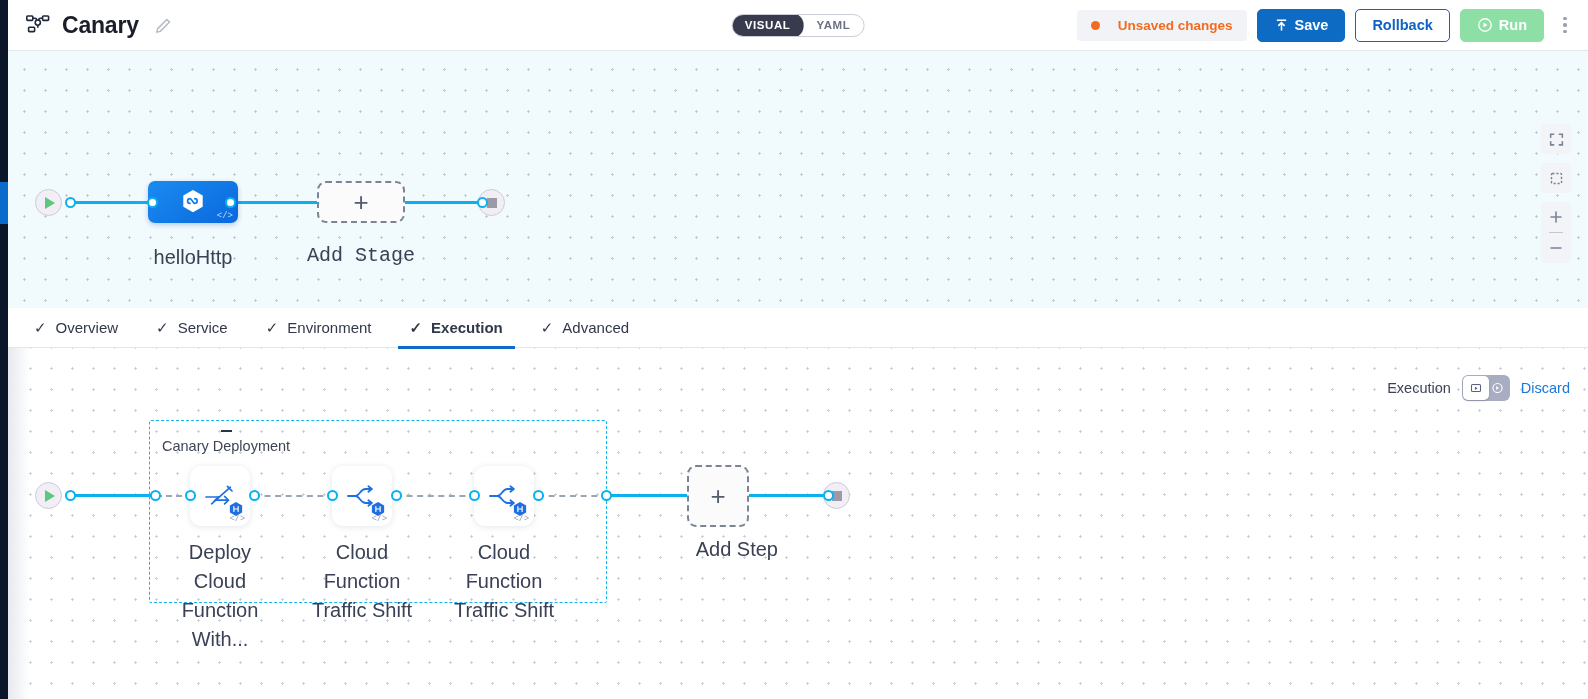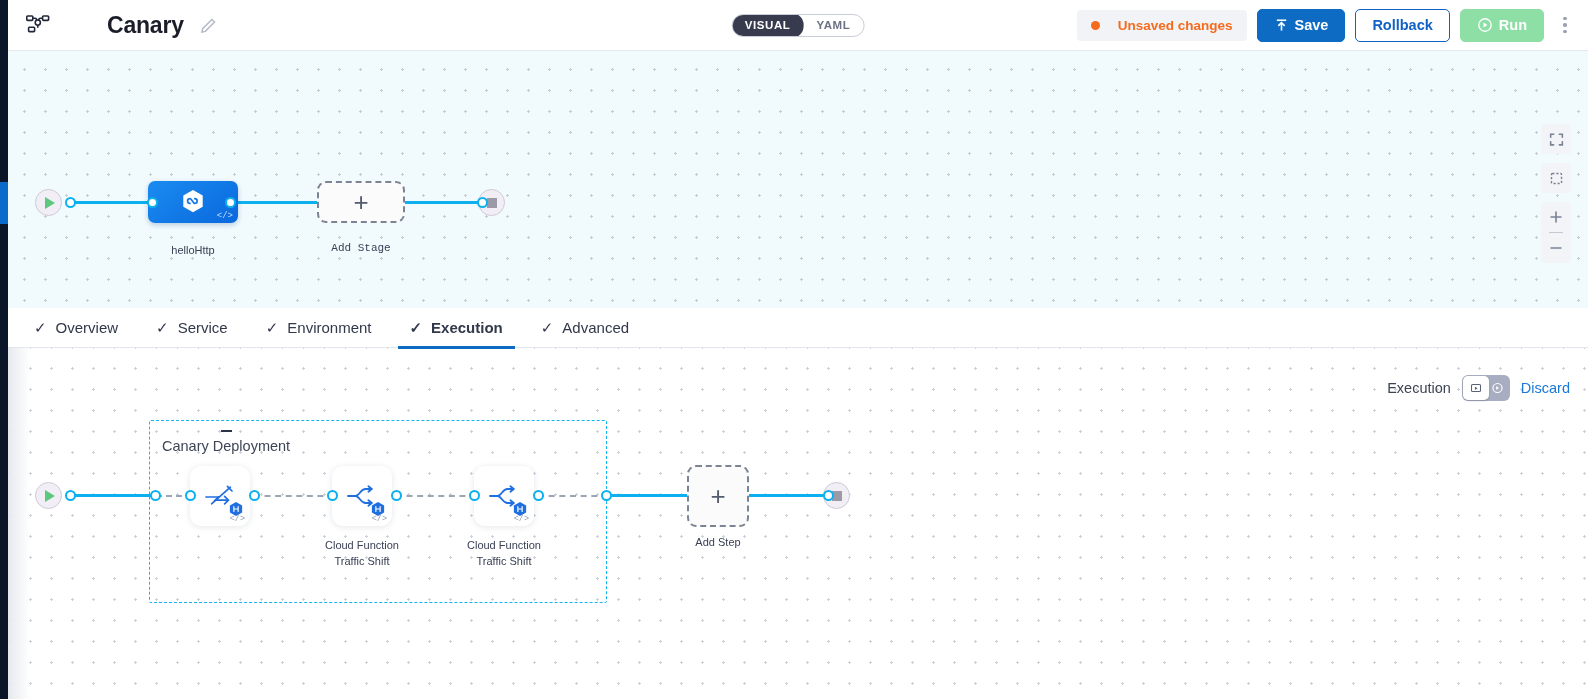--- a/index.html
+++ b/index.html
@@ -23,21 +23,21 @@
 
   
   .header {
     position: absolute; left: 8px; top: 0; right: 0; height: 51px;
     background: #ffffff; border-bottom: 1px solid #e4e7ec;
     display: flex; align-items: center; z-index: 30;
   }
   .hdr-left { display: flex; align-items: center; gap: 12px; padding-left: 18px; }
   .pipeline-icon { width: 24px; height: 20px; color: #22283a; flex: none; }
   .pipeline-title {
-    font-size: 23px; font-weight: bold; color: #1b1e29; letter-spacing: -0.2px; margin-left: 45px;
+    font-size: 23px; font-weight: bold; color: #1b1e29; letter-spacing: -0.2px;
   }
   .edit-pencil { width: 17px; height: 17px; color: #b3b8c4; margin-left: 4px; }
 
   .hdr-center {
     position: absolute; left: 50%; transform: translateX(-50%);
     display: flex; align-items: center;
   }
   .seg-toggle {
     display: flex; align-items: center; height: 23px;
     border: 1px solid #c9cdd8; border-radius: 12px; background: #fff;
@@ -124,21 +124,21 @@
     position: absolute; width: 90px; height: 42px; border-radius: 7px;
     background: linear-gradient(145deg, #1a8bf0 0%, #0a68dd 100%);
     box-shadow: 0 2px 5px rgba(20,70,140,0.25);
     display: flex; align-items: center; justify-content: center;
   }
   .stage-node .codebadge {
     position: absolute; right: 5px; bottom: 2px;
     font-size: 9px; color: #bcdcfb; font-family: "Liberation Mono", monospace;
   }
   .node-label {
-    position: absolute; text-align: center; font-size: 11px;
+    position: absolute; text-align: center; font-size: 20px;
     color: #3a4155; line-height: 1.45;
   }
 
   .dashed-node {
     position: absolute; border: 2px dashed #7b8494; border-radius: 9px;
     background: #fbfbfc; display: flex; align-items: center; justify-content: center;
     color: #4d5565;
   }
   .plus-glyph { font-size: 26px; line-height: 1; color: #545c6d; font-weight: 300; }
 
@@ -451,20 +451,24 @@
       </span>
       <span class="step-badge">
         <svg viewBox="0 0 18 18" width="16" height="16">
           <path d="M9 1l6.9 4v8L9 17l-6.9-4V5z" fill="#1f6fe0"></path>
           <path d="M6.6 6.2v5.6M11.4 6.2v5.6M6.6 9h4.8" stroke="#ffffff" stroke-width="1.3" stroke-linecap="round"></path>
         </svg>
       </span>
       <span class="codebadge">&lt;/&gt;</span>
     </div>
     <div class="port" style="left:241px; top:142px; z-index:6;"></div>
+    <div class="node-label" style="left:152px; top:190px; width:120px;">
+      <div>Deploy Cloud</div>
+      <div>Function With...</div>
+    </div>
 
     <div class="port" style="left:319px; top:142px; z-index:6;"></div>
     <div class="step-node" style="left:324px; top:118px;">
       <span style="display:flex;">
         <svg viewBox="0 0 34 28" width="34" height="28" fill="none" stroke="#1f6fe0" stroke-width="1.8" stroke-linecap="round" stroke-linejoin="round">
           <path d="M3 14h7.5"></path>
           <path d="M10.5 14c4 0 5-7 10-7h6"></path>
           <path d="M10.5 14c4 0 5 7 10 7h6"></path>
           <path d="M23.4 4.2L26.8 7l-3.4 2.8"></path>
           <path d="M23.4 18.2L26.8 21l-3.4 2.8"></path>
@@ -505,21 +509,21 @@
     </div>
     <div class="port" style="left:525px; top:142px; z-index:6;"></div>
     <div class="node-label" style="left:436px; top:190px; width:120px;">
       <div>Cloud Function</div>
       <div>Traffic Shift</div>
     </div>
 
     <div class="dashed-node" style="left:679px; top:117px; width:62px; height:62px;">
       <span class="plus-glyph">+</span>
     </div>
-    <div class="node-label" style="left:650px; top:187px; width:120px;">Add Step</div>
+    <div class="node-label" style="left:650px; top:187px; width:120px;text-align:right;">Add Step</div>
 
     <div class="port" style="left:815px; top:142px; z-index:6;"></div>
     <div class="terminal" style="left:815px; top:134px;">
       <span class="sq-stop"></span>
     </div>
   </div>
 
 </div>
 
 </body></html>

